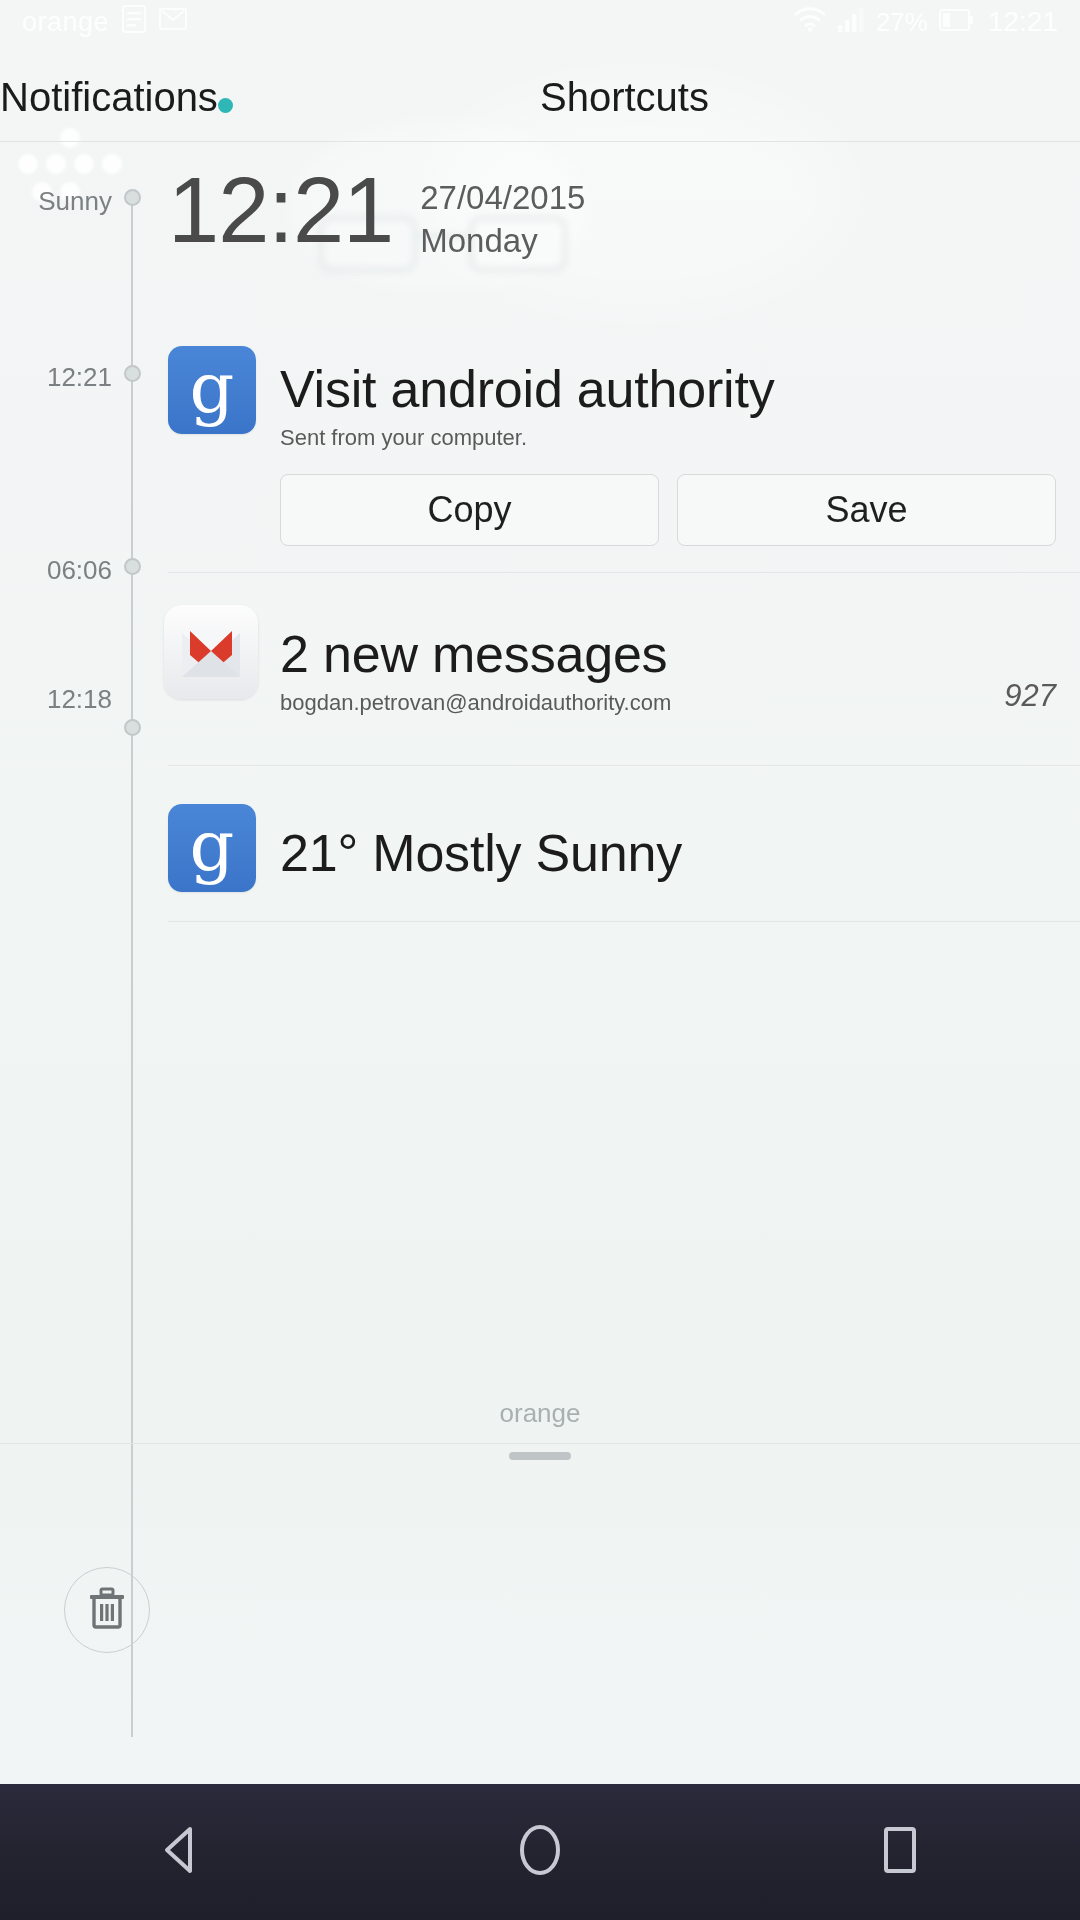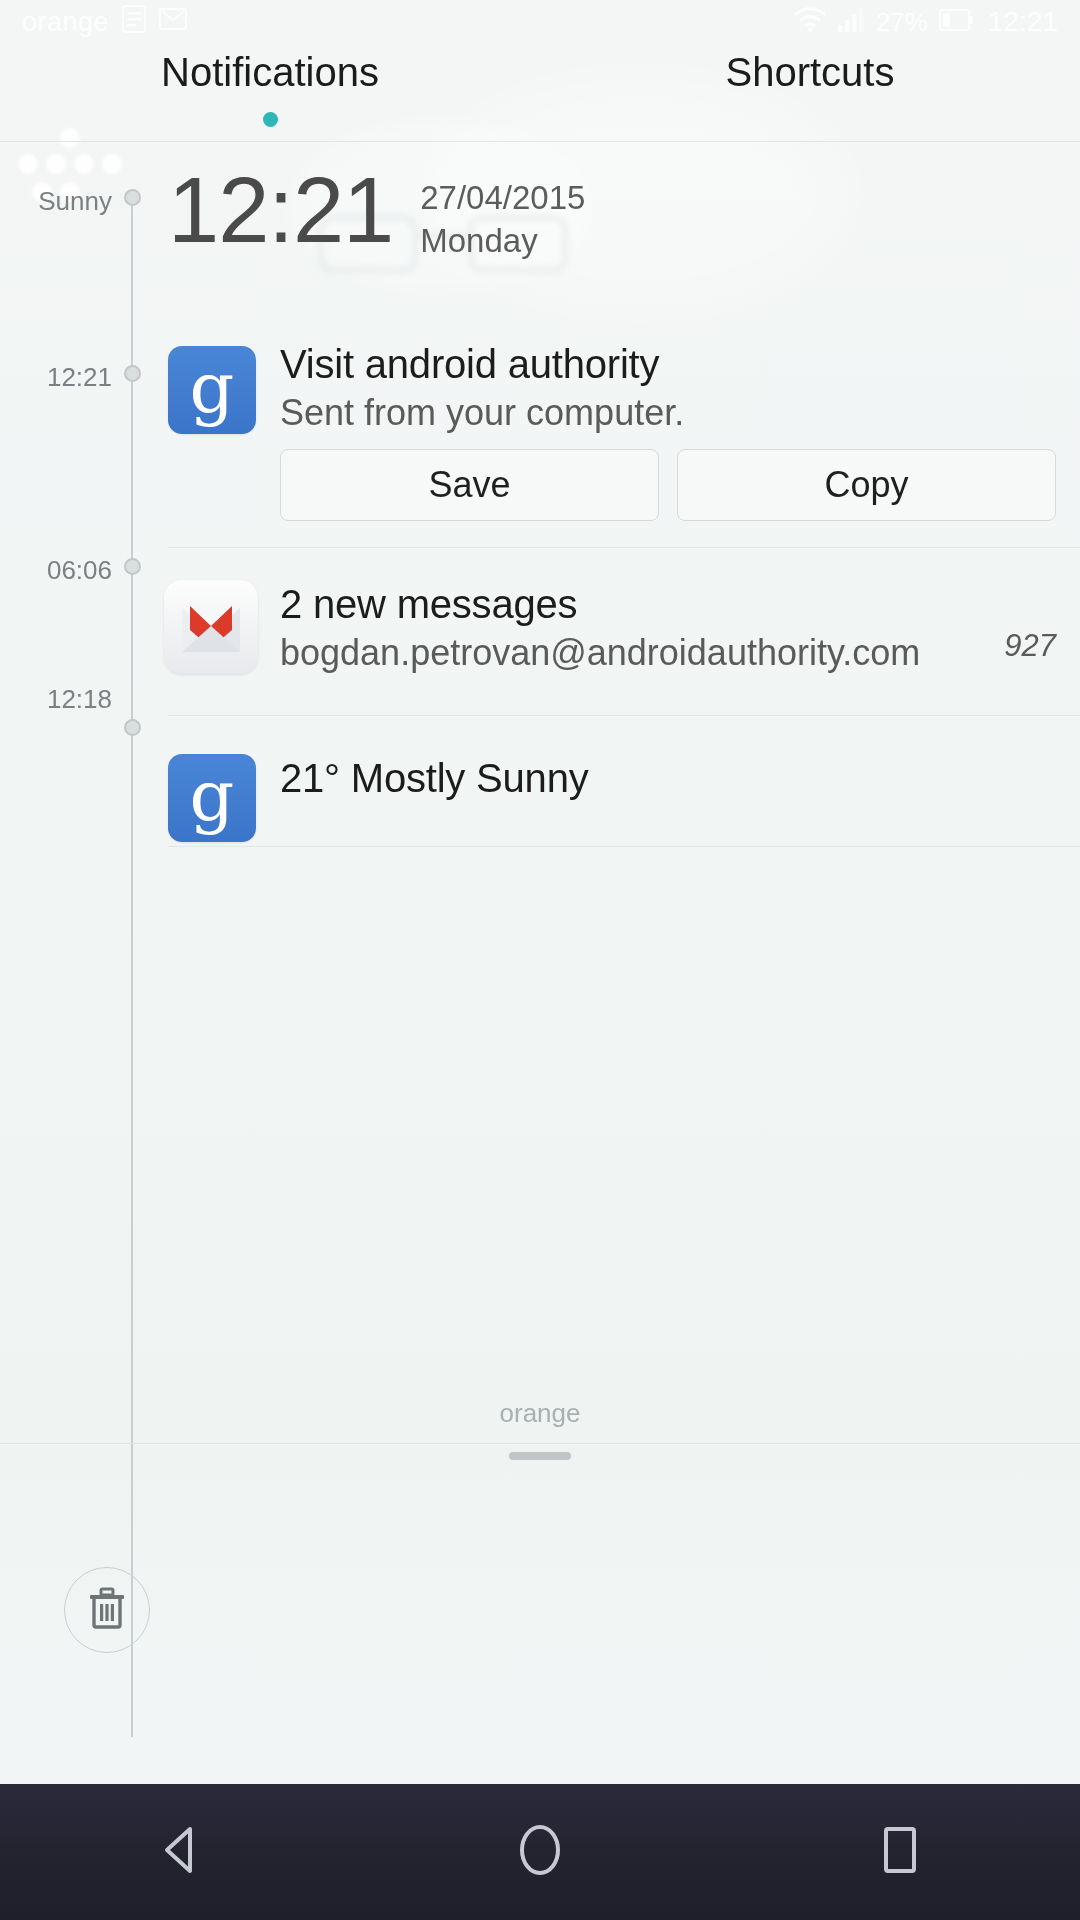--- a/index.html
+++ b/index.html
@@ -68,21 +68,21 @@
   .sb-icon { display:block; opacity:.9; }
   .sb-pct { font-size:26px; opacity:.9; }
   .sb-time { font-size:28px; opacity:.9; margin-left:4px; }
 
   
   #tabs {
     position:absolute; left:0; top:36px; width:1080px; height:108px;
     display:flex; z-index:4;
   }
   .tab {
-    flex:1; display:flex; flex-direction:column;
+    flex:1; display:flex; flex-direction:row;
     align-items:center; justify-content:flex-start; padding-top:14px;
   }
   .tab .label { font-size:40px; color:#1b1b1b; font-weight:400; }
   .tab .dot {
     width:15px; height:15px; border-radius:50%;
     margin-top:17px; background:#2fb6b6;
   }
   .tab .dot.hidden { visibility:hidden; }
   #tabs-divider {
     position:absolute; left:0; top:141px; width:1080px; height:1px;
@@ -140,25 +140,25 @@
 
   .gmail-icon {
     width:94px; height:94px; border-radius:18px;
     background:linear-gradient(180deg,#fdfdfd 0%,#e7e9ec 100%);
     box-shadow:0 1px 3px rgba(0,0,0,.10);
     display:flex; align-items:center; justify-content:center;
   }
 
   .n-body { min-height:88px; }
   .n-title {
-    font-size:40px; color:#1c1c1c; line-height:48px;
-    font-weight:400; letter-spacing:-.2px;
+    font-size:52px; color:#1c1c1c; line-height:48px;
+    font-weight:400; letter-spacing:-.2px;margin-top:25px;
   }
   .n-sub {
-    font-size:36px; color:#5a5a5a; line-height:40px; margin-top:5px;
+    font-size:22px; color:#5a5a5a; line-height:40px; margin-top:5px;
   }
   .n-row { display:flex; align-items:flex-start; }
   .n-row .n-sub { flex:1; }
   .n-count {
     font-size:31px; color:#5a5a5a; white-space:nowrap; padding-left:26px;font-style:italic;
   }
   .n-rightnote {
     font-size:31px; color:#5a5a5a; text-align:right; margin-top:24px;
   }
 
@@ -313,22 +313,22 @@
         <div class="goog-icon">
             <span>g</span>
           </div>
       </div>
       <div class="notif-inner" style="margin-left:112px;">
         <div class="n-body">
           <div class="n-title">Visit android authority</div>
           <div class="n-sub">Sent from your computer.</div>
         </div>
         <div class="n-actions">
+          <div class="act-btn">Copy</div>
           <div class="act-btn">Save</div>
-          <div class="act-btn">Copy</div>
         </div>
       </div>
     </div>
     <div class="notif-divider"></div>
 
     <div class="notif" style="padding-top:32px;padding-bottom:42px;">
       <div class="n-icon" style="top:32px;left:164px;">
         <div class="gmail-icon">
           <svg width="70" height="62" viewBox="0 0 70 62">
             <path d="M6 12 L35 12 L35 56 L6 56 Z" fill="#eceef2"></path>

